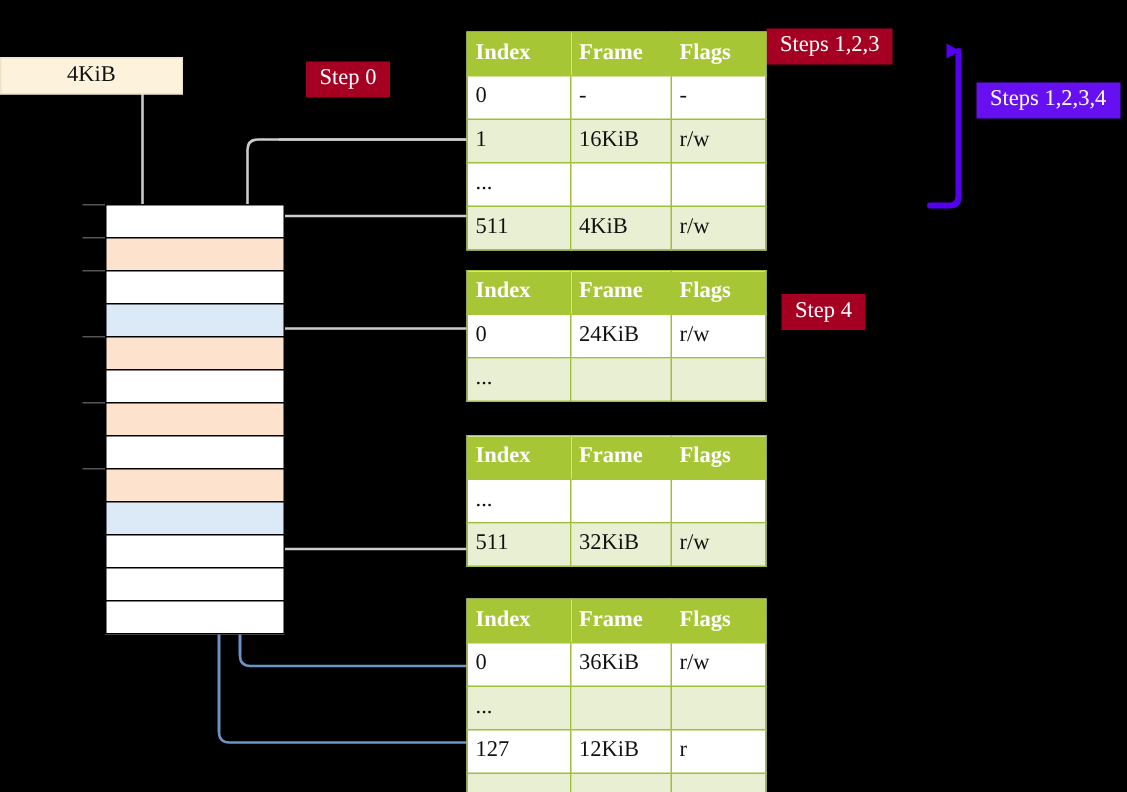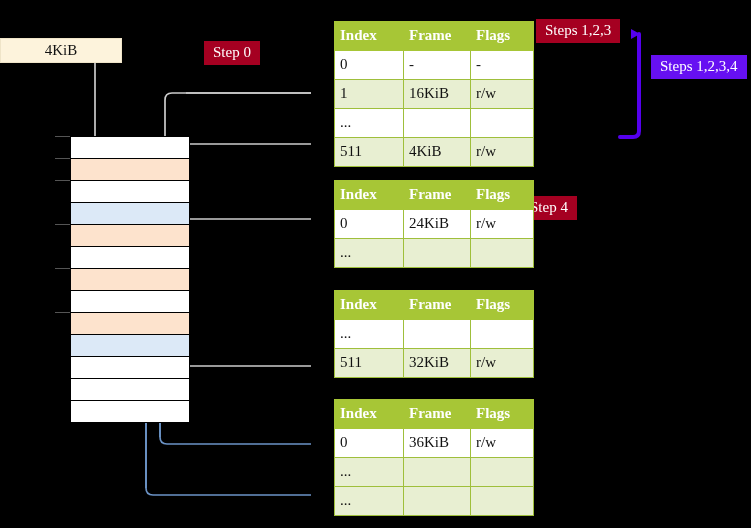--- a/index.html
+++ b/index.html
@@ -25,21 +25,21 @@
   .mem-cell{position:absolute;left:0;box-sizing:border-box;
             border-top:1px solid #000;border-bottom:1px solid #000;
             border-left:1px solid #000;border-right:1px solid #000;}
   .mem-white{background:#ffffff;}
   .mem-peach{background:#fde3cd;}
   .mem-blue{background:#dce9f7;}
   .mem-tick{position:absolute;height:1px;background:#555;}
 
   
   .ptable{position:absolute;border-collapse:collapse;
-          table-layout:fixed;background:#ffffff;margin-left:23px;}
+          table-layout:fixed;background:#ffffff;}
   .ptable td,.ptable th{border:1px solid #9fbf3b;
           font-size:15px;line-height:1;padding:4px 5px 5px 5px;
           text-align:left;color:#111;height:19px;vertical-align:middle;
           overflow:hidden;white-space:nowrap;}
   .ptable th{background:#a7c636;color:#ffffff;font-weight:bold;
              border-color:#a7c636;}
   .ptable tr.alt td{background:#e8efd2;}
   .ptable td.hl{background:#fbfbae;}
   .col-index{width:58px;}
   .col-frame{width:56px;}
@@ -121,21 +121,21 @@
     <div class="mem-cell mem-peach" style="top: 176px; width: 120px; height: 23px;"></div>
     <div class="mem-tick" style="position: absolute; left: -15px; top: 176px; width: 15px;"></div>
     <div class="mem-cell mem-blue" style="top: 198px; width: 120px; height: 23px;"></div>
     <div class="mem-cell mem-white" style="top: 220px; width: 120px; height: 23px;"></div>
     <div class="mem-cell mem-white" style="top: 242px; width: 120px; height: 23px;"></div>
     <div class="mem-cell mem-white" style="top: 264px; width: 120px; height: 23px;"></div>
   </div>
 
 <div id="badge-host">
     <div class="badge badge-red" style="left: 204px; top: 41px;">Step 0</div>
-    <div class="badge badge-red" style="left: 536px; top: 19px;">Steps 1,2,3</div>
+    <div class="badge badge-red" style="left: 511px; top: 19px;">Steps 1,2,3</div>
     <div class="badge badge-violet" style="left: 651px; top: 19px; margin-top: 36px;">Steps 1,2,3,4</div>
     <div class="badge badge-red" style="left: 521px; top: 158px; margin-top: 38px;">Step 4</div>
   </div>
 
 <div id="table-host">
     <table class="ptable" style="left: 311px; top: 21px;">
       <thead>
         <tr>
           <th class="col-index">Index</th>
           <th class="col-frame">Frame</th>
@@ -219,20 +219,25 @@
         <tr>
           <td class="col-index">0</td>
           <td class="col-frame">36KiB</td>
           <td class="col-flags">r/w</td>
         </tr>
         <tr class="alt">
           <td class="col-index">...</td>
           <td class="col-frame"></td>
           <td class="col-flags"></td>
         </tr>
+        <tr>
+          <td class="col-index">127</td>
+          <td class="col-frame">12KiB</td>
+          <td class="col-flags">r</td>
+        </tr>
         <tr class="alt">
           <td class="col-index">...</td>
           <td class="col-frame"></td>
           <td class="col-flags"></td>
         </tr>
       </tbody>
     </table>
   </div>
 
 </body></html>

